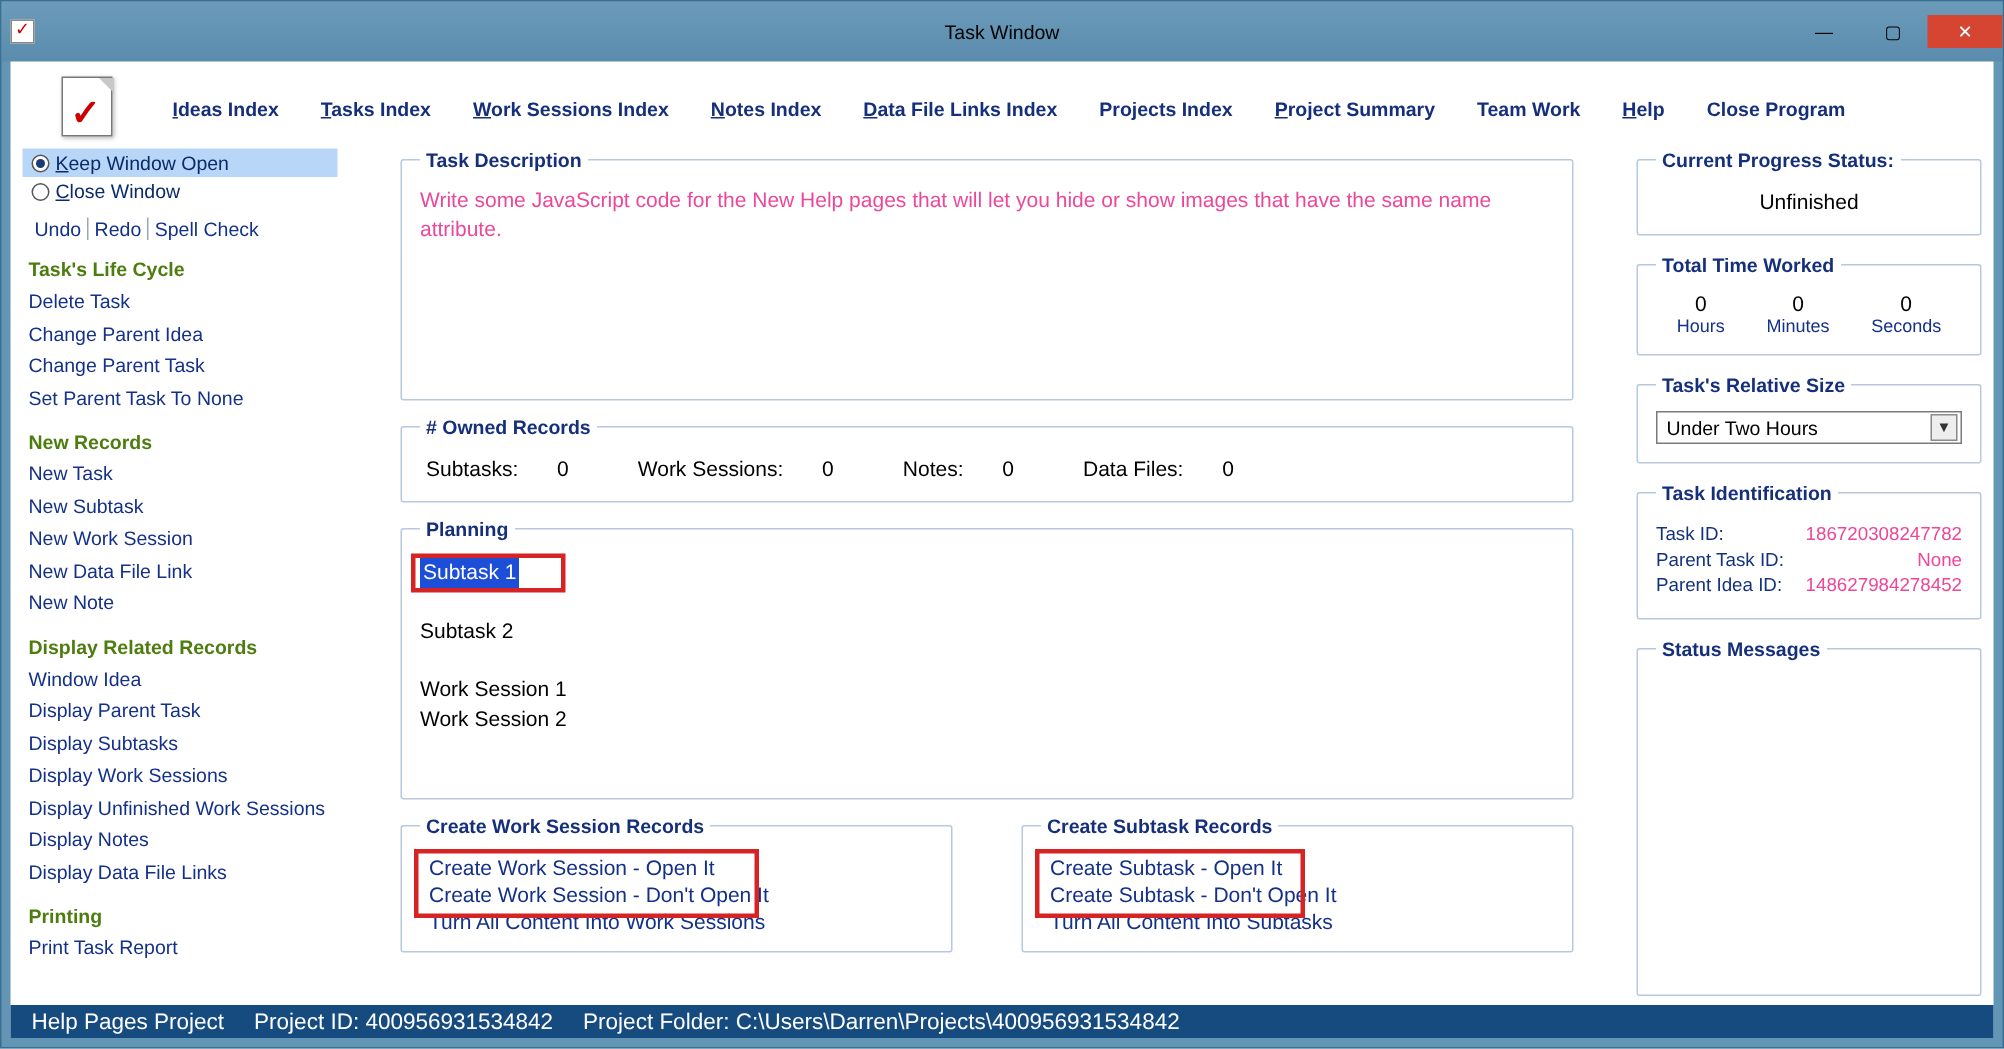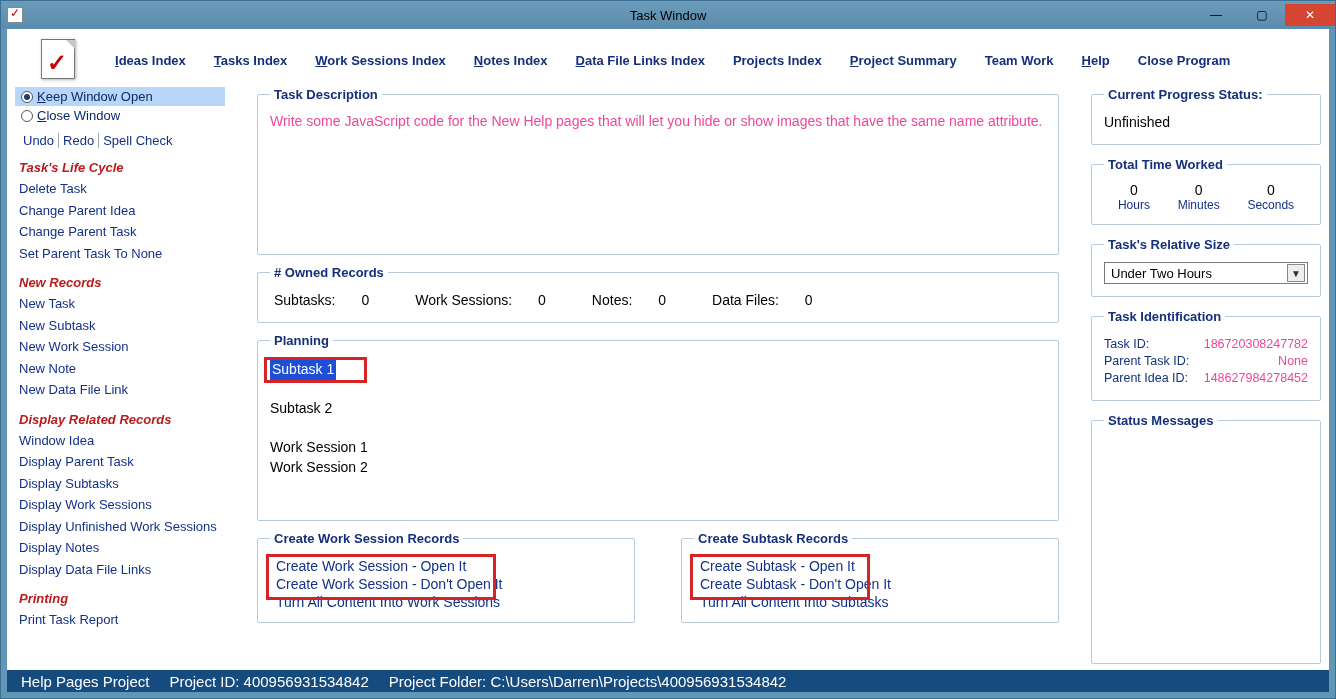--- a/index.html
+++ b/index.html
@@ -15,21 +15,21 @@
   }
   .window-frame {
     width: 1336px;
     height: 699px;
     background: #6395b5;
     border: 1px solid #3a6f94;
     display: flex;
     flex-direction: column;
   }
   .titlebar {
-    height: 28px;
+    height: 40px;
     background: linear-gradient(#6c9bba, #5b8cad);
     display: flex;
     align-items: center;
     padding: 0 0 0 6px;
     position: relative;
   }
   .titlebar .tb-icon {
     width: 16px; height: 16px;
     background: #fff;
     border: 1px solid #888;
@@ -114,33 +114,33 @@
     color: #152f7a;
     font-weight: 600;
     font-size: 13px;
     cursor: pointer;
   }
   .navlink u { text-decoration: underline; }
   .body {
     flex: 1;
     display: flex;
     padding: 4px 8px 6px 8px;
-    gap: 0;
+    gap: 10px;
     overflow: hidden;
   }
   
   .sidebar { width: 210px; flex: 0 0 210px; }
   .radio-row { display: flex; align-items: center; gap: 4px; padding: 2px 6px; font-size: 13px; }
   .radio-row.selected { background: #b8d6f7; }
   .radio-outer { width: 12px; height: 12px; border: 1px solid #555; border-radius: 50%; display:flex; align-items:center; justify-content:center; background:#fff;}
   .radio-dot { width:6px;height:6px;border-radius:50%;background:#1a3b78;}
   .sb-split { display:flex; gap:0; margin:8px 0 6px 4px; color:#143188; font-size:13px;}
   .sb-split span { padding: 0 4px; border-right: 1px solid #9aa; cursor:pointer;}
   .sb-split span:last-child{border-right:none;}
-  .sb-head { color:#b91c1c; font-weight:600; margin: 12px 0 4px 4px; font-size:13px;font-style:italic;}
+  .sb-head { color:#4d7c0f; font-weight:600; margin: 12px 0 4px 4px; font-size:13px;}
   .sb-link { color:#143188; margin: 2px 0 2px 4px; cursor:pointer; font-size:13px; line-height:1.5;}
   
   .center { flex: 1; display:flex; flex-direction:column; gap:10px; min-width:0;}
   fieldset {
     border: 1px solid #b8c9de;
     border-radius: 2px;
     padding: 10px 12px 12px 12px;
     position: relative;
     margin-left: 32px;
   }
@@ -162,21 +162,21 @@
   }
   .red-box {
     position:absolute;
     border: 3px solid #d62323;
   }
   .create-row { display:flex; gap: 14px; }
   .create-row fieldset { flex:1; padding-bottom:10px;}
   .action-link { color:#143188; font-size:14px; margin:2px 6px; cursor:pointer; }
   
   .right { width: 262px; flex: 0 0 262px; display:flex; flex-direction:column; gap:12px;}
-  .progress-val { color:#000; font-size:14px; padding:2px 0 2px 0;}
+  .progress-val { text-align:center; color:#000; font-size:14px; padding:2px 0 2px 0;}
   .time-row { display:flex; justify-content:space-around; text-align:center; color:#000; font-size:13px;}
   .time-row .col div:first-child{font-size:14px;}
   .time-row .col div:last-child{font-size:12px; color:#143188;}
   .select-wrap {
     border:1px solid #7a7a7a;
     height:22px;
     display:flex; align-items:center; justify-content:space-between;
     padding:0 2px 0 6px; font-size:13px; color:#000;
     background:#fff;
   }
@@ -251,22 +251,22 @@
         <div class="sb-head">Task's Life Cycle</div>
         <div class="sb-link">Delete Task</div>
         <div class="sb-link">Change Parent Idea</div>
         <div class="sb-link">Change Parent Task</div>
         <div class="sb-link">Set Parent Task To None</div>
 
         <div class="sb-head">New Records</div>
         <div class="sb-link">New Task</div>
         <div class="sb-link">New Subtask</div>
         <div class="sb-link">New Work Session</div>
+        <div class="sb-link">New Data File Link</div>
         <div class="sb-link">New Note</div>
-        <div class="sb-link">New Data File Link</div>
 
         <div class="sb-head">Display Related Records</div>
         <div class="sb-link">Window Idea</div>
         <div class="sb-link">Display Parent Task</div>
         <div class="sb-link">Display Subtasks</div>
         <div class="sb-link">Display Work Sessions</div>
         <div class="sb-link">Display Unfinished Work Sessions</div>
         <div class="sb-link">Display Notes</div>
         <div class="sb-link">Display Data File Links</div>
 

